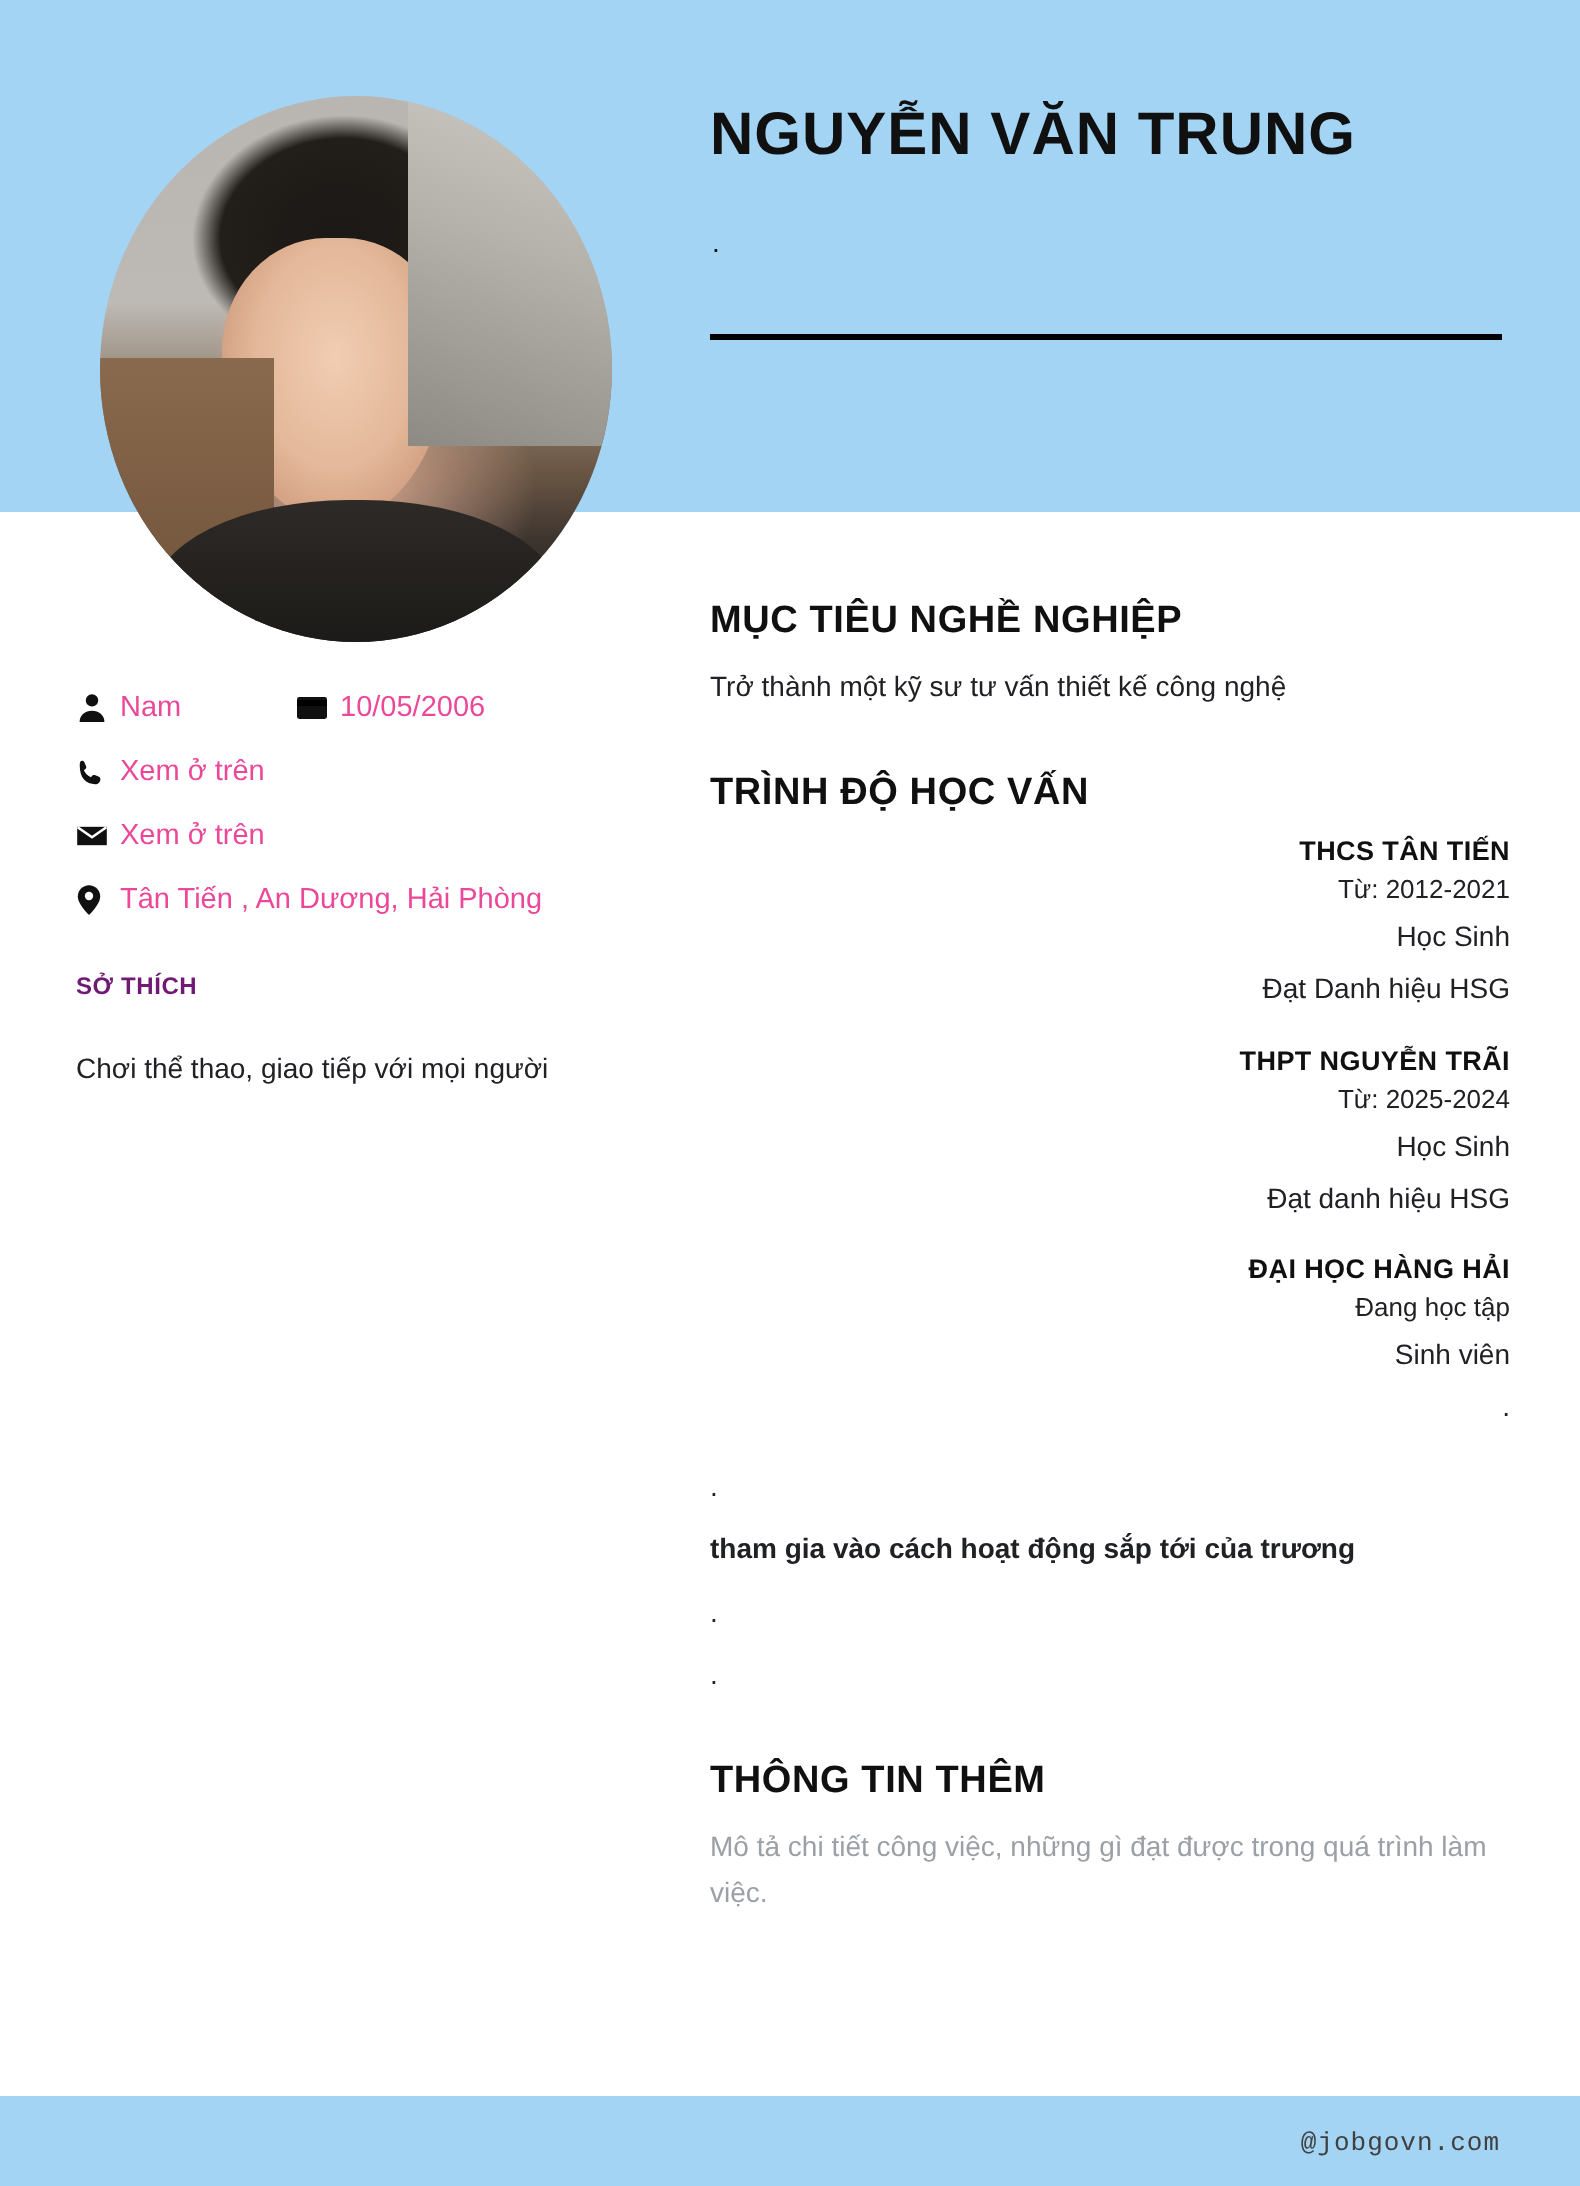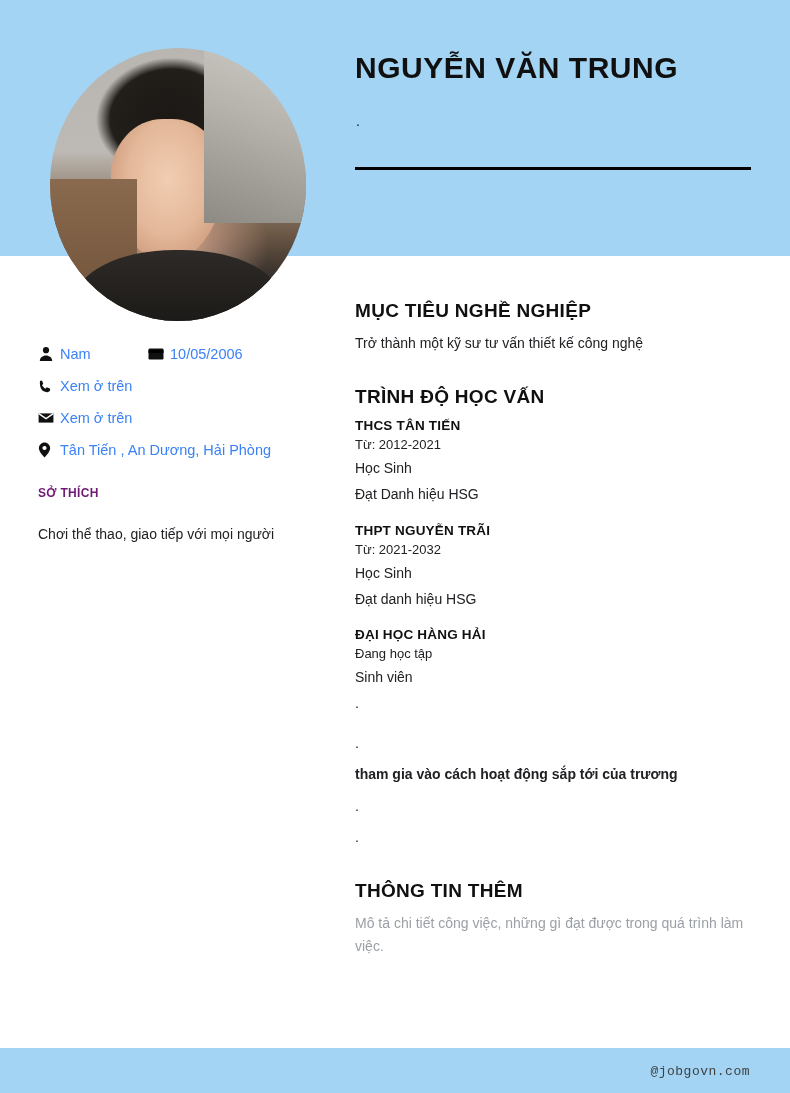--- a/index.html
+++ b/index.html
@@ -154,21 +154,21 @@
     width: 22px;
     min-width: 22px;
     display: inline-flex;
     align-items: center;
     justify-content: flex-start;
     color: #101010;
   }
   .ico svg { display: block; }
   .info-text {
     font-size: 14.5px;
-    color: #3b82f6;
+    color: #ec4899;
     white-space: nowrap;
   }
 
   .side-heading {
     position: absolute;
     left: 38px;
     top: 486px;
     font-size: 12px;
     font-weight: bold;
     letter-spacing: .3px;
@@ -202,21 +202,21 @@
   .sec-heading.spaced { margin-top: 32px; }
   .sec-text {
     font-size: 14px;
     line-height: 1.6;
     color: #202124;
     margin: 0;
   }
   .sec-text.muted { color: #9aa0a6; }
   .sec-text.bold { font-weight: bold; }
 
-  .edu-item { margin-bottom: 18px; }
+  .edu-item { margin-bottom: 18px; text-align: right; }
   .edu-school {
     font-size: 13.5px;
     font-weight: bold;
     letter-spacing: .2px;
     color: #101010;
     margin: 0 0 4px 0;
   }
   .edu-period {
     font-size: 13px;
     color: #202124;
@@ -320,21 +320,21 @@
 
     <div class="edu-item">
       <p class="edu-school">THCS TÂN TIẾN</p>
       <p class="edu-period">Từ: 2012-2021</p>
       <p class="edu-line">Học Sinh</p>
       <p class="edu-line">Đạt Danh hiệu HSG</p>
     </div>
 
     <div class="edu-item">
       <p class="edu-school">THPT NGUYỄN TRÃI</p>
-      <p class="edu-period">Từ: 2021-2032</p>
+      <p class="edu-period">Từ: 2025-2024</p>
       <p class="edu-line">Học Sinh</p>
       <p class="edu-line">Đạt danh hiệu HSG</p>
     </div>
 
     <div class="edu-item">
       <p class="edu-school">ĐẠI HỌC HÀNG HẢI</p>
       <p class="edu-period">Đang học tập</p>
       <p class="edu-line">Sinh viên</p>
       <p class="edu-line">.</p>
     </div>

